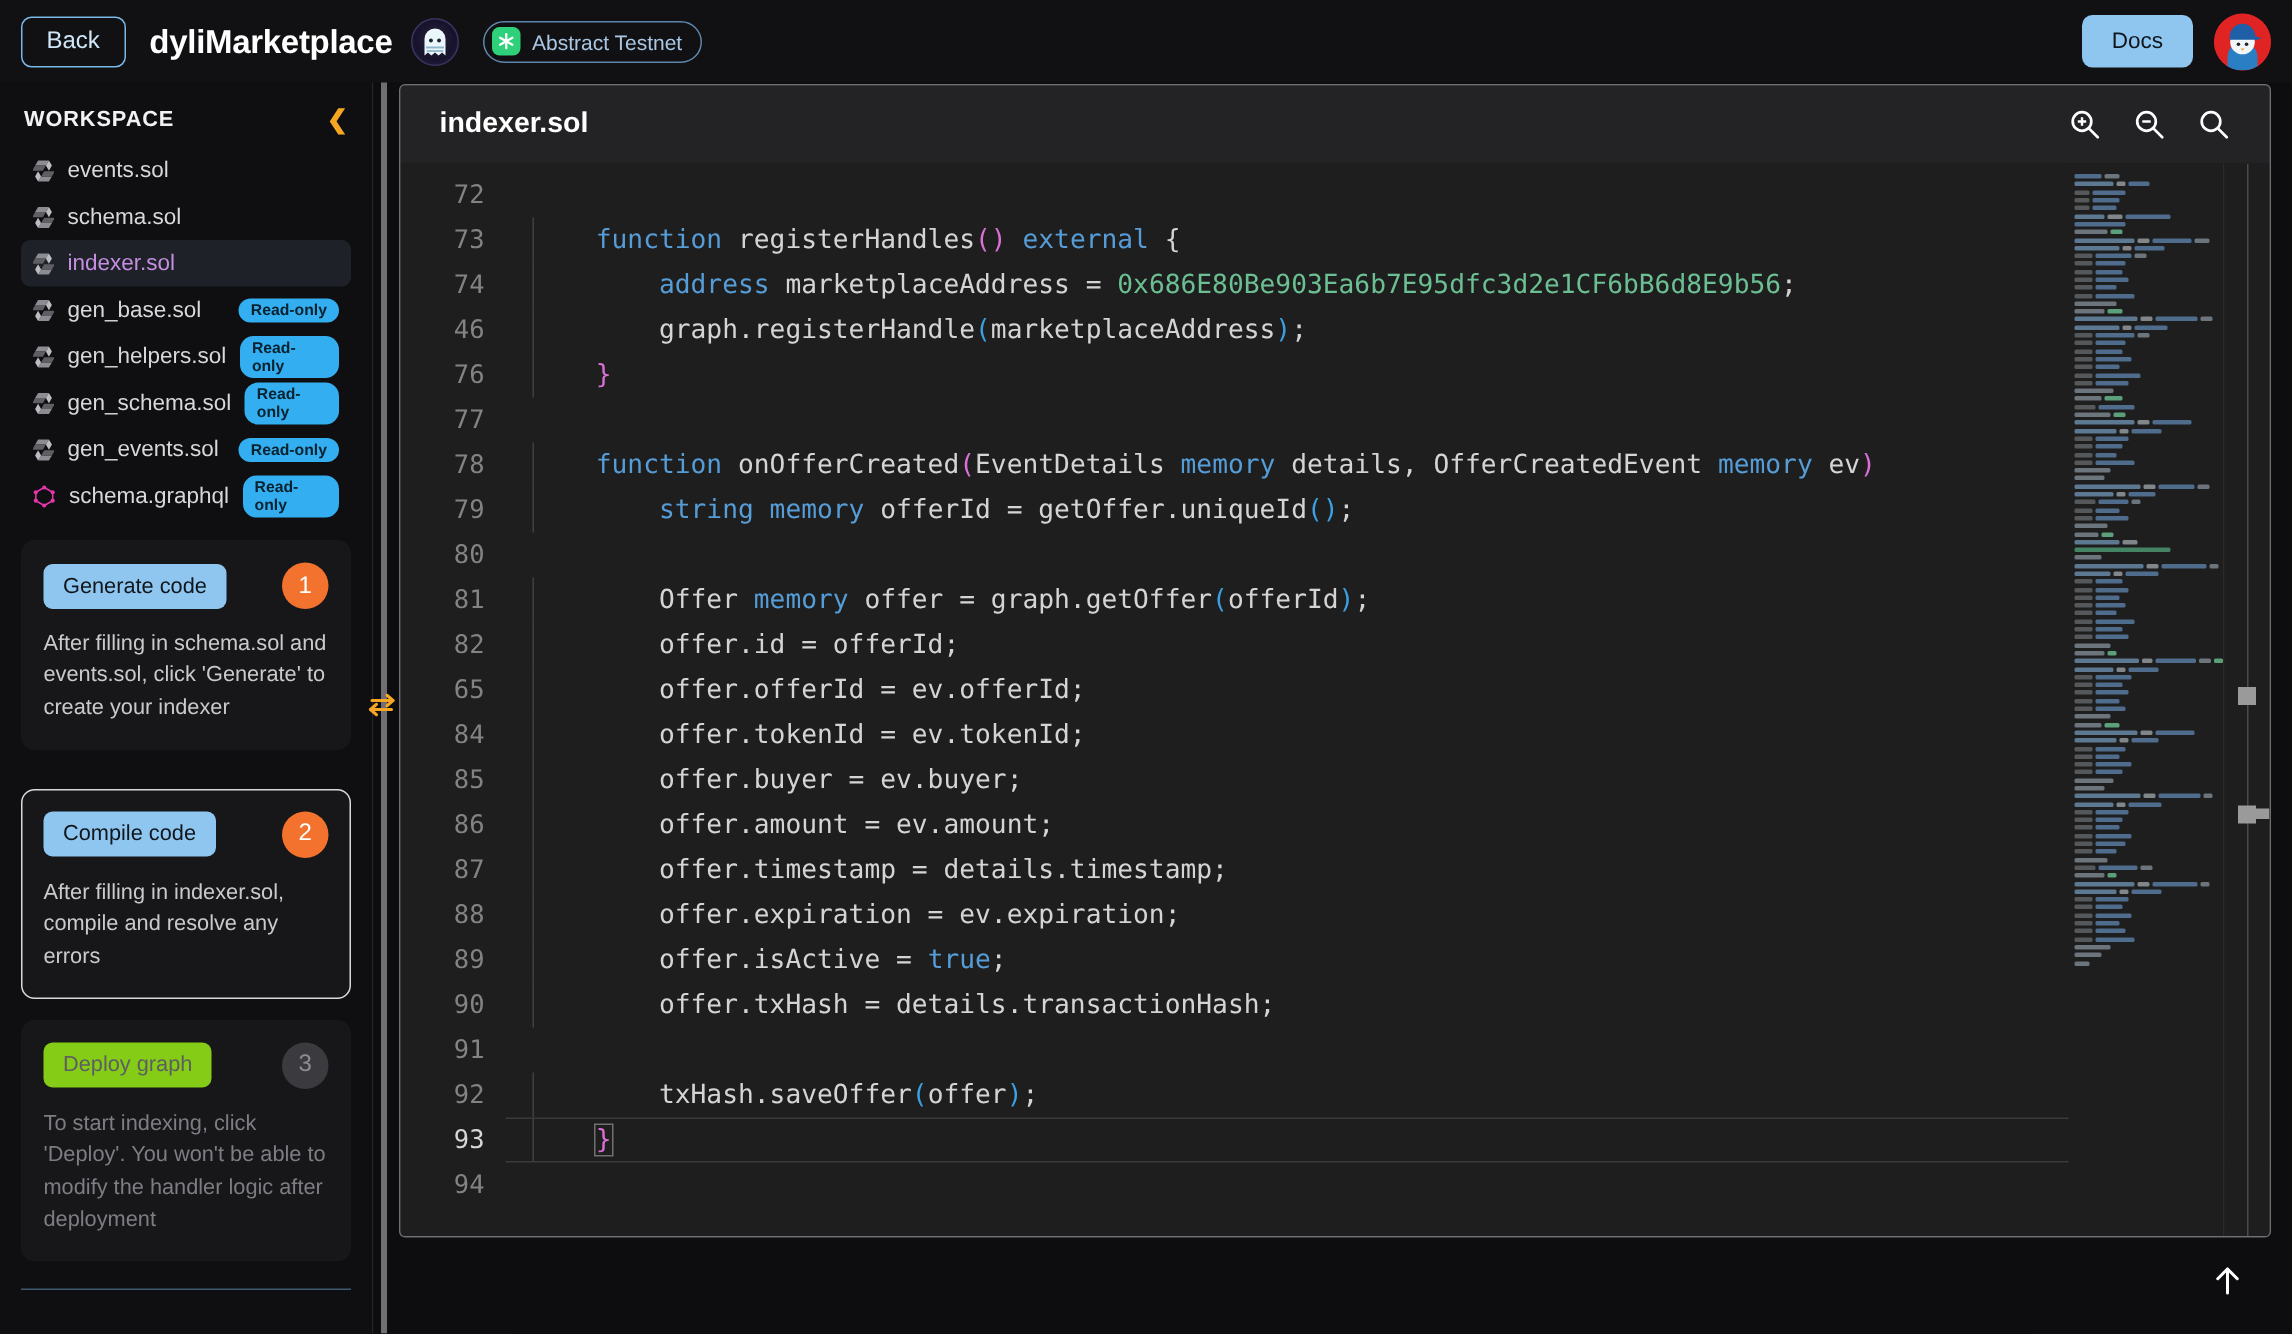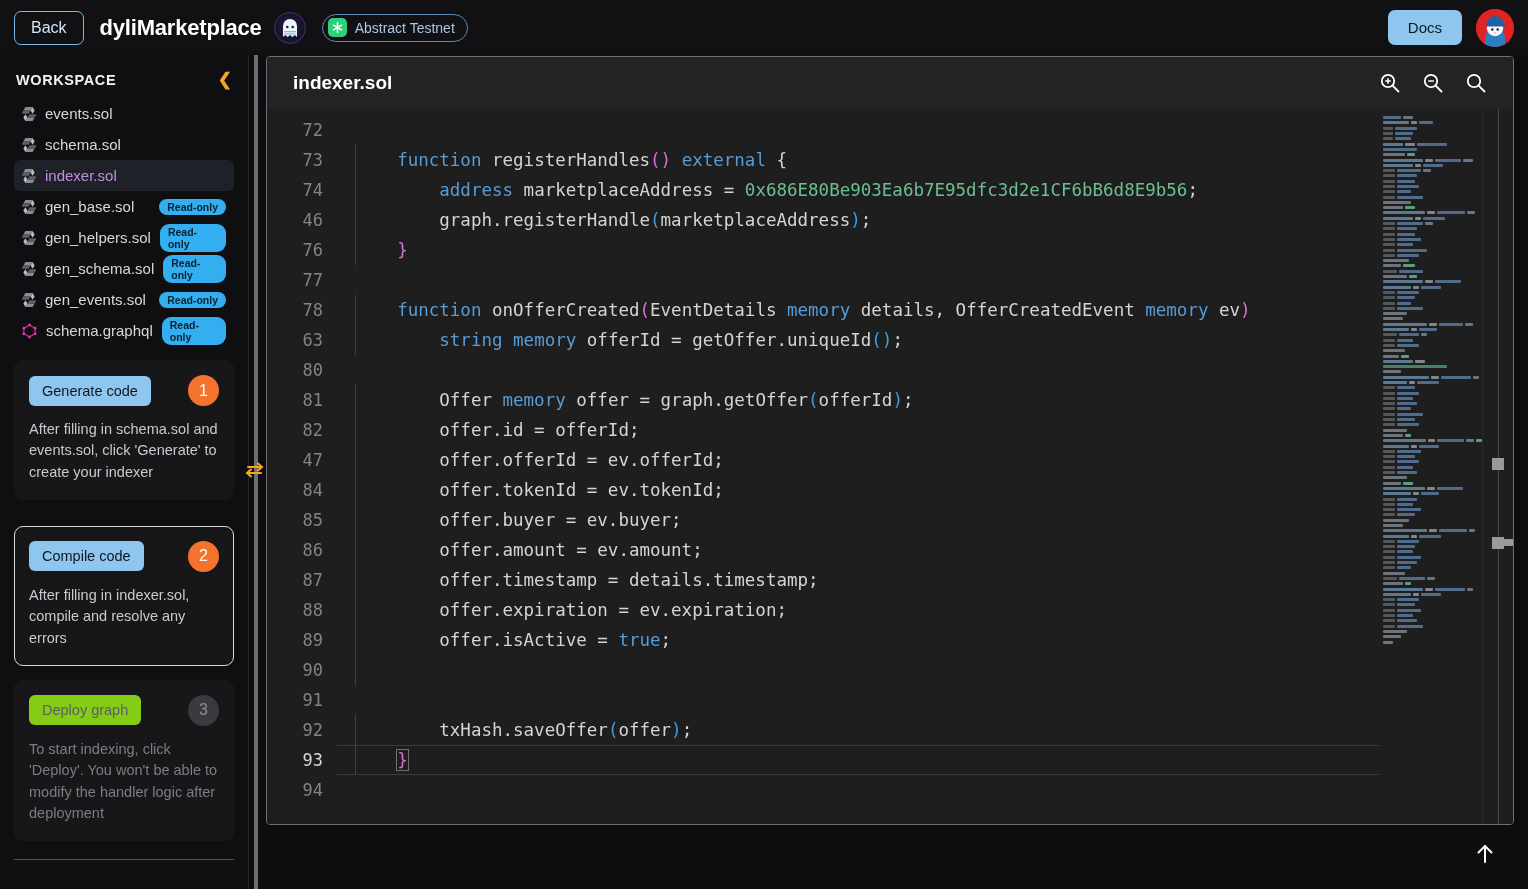--- a/index.html
+++ b/index.html
@@ -429,25 +429,25 @@
 
   <div class="code-area">
     <div class="gutter" id="gutter">
         <div class="ln">72</div>
         <div class="ln">73</div>
         <div class="ln">74</div>
         <div class="ln">46</div>
         <div class="ln">76</div>
         <div class="ln">77</div>
         <div class="ln">78</div>
-        <div class="ln">63</div>
+        <div class="ln">79</div>
         <div class="ln">80</div>
         <div class="ln">81</div>
         <div class="ln">82</div>
-        <div class="ln">47</div>
+        <div class="ln">65</div>
         <div class="ln">84</div>
         <div class="ln">85</div>
         <div class="ln">86</div>
         <div class="ln">87</div>
         <div class="ln">88</div>
         <div class="ln">89</div>
         <div class="ln">90</div>
         <div class="ln">91</div>
         <div class="ln">92</div>
         <div class="ln cur">93</div>
@@ -465,21 +465,21 @@
         <div class="code-line"><span></span></div>
         <div class="code-line"><span class="indent-guide"></span><span>        </span><span>Offer </span><span class="kw">memory</span><span> offer = graph.getOffer</span><span class="par2">(</span><span>offerId</span><span class="par2">)</span><span>;</span></div>
         <div class="code-line"><span class="indent-guide"></span><span>        </span><span>offer.id = offerId;</span></div>
         <div class="code-line"><span class="indent-guide"></span><span>        </span><span>offer.offerId = ev.offerId;</span></div>
         <div class="code-line"><span class="indent-guide"></span><span>        </span><span>offer.tokenId = ev.tokenId;</span></div>
         <div class="code-line"><span class="indent-guide"></span><span>        </span><span>offer.buyer = ev.buyer;</span></div>
         <div class="code-line"><span class="indent-guide"></span><span>        </span><span>offer.amount = ev.amount;</span></div>
         <div class="code-line"><span class="indent-guide"></span><span>        </span><span>offer.timestamp = details.timestamp;</span></div>
         <div class="code-line"><span class="indent-guide"></span><span>        </span><span>offer.expiration = ev.expiration;</span></div>
         <div class="code-line"><span class="indent-guide"></span><span>        </span><span>offer.isActive = </span><span class="kw">true</span><span>;</span></div>
-        <div class="code-line"><span class="indent-guide"></span><span>        </span></div>
+        <div class="code-line"><span class="indent-guide"></span><span>        </span><span>offer.txHash = details.transactionHash;</span></div>
         <div class="code-line"><span></span></div>
         <div class="code-line"><span class="indent-guide"></span><span>        </span><span>txHash.saveOffer</span><span class="par2">(</span><span>offer</span><span class="par2">)</span><span>;</span></div>
         <div class="code-line cur"><span class="indent-guide"></span><span>    </span><span class="br brbox">}</span></div>
         <div class="code-line"><span></span></div>
       </div>
 
     <div class="minimap" id="minimap">
         <div class="mini-line">
           <span class="mini-seg" style="width: 18px; background: rgb(91, 127, 168); opacity: 0.8;"></span>
           <span class="mini-seg" style="width: 10px; background: rgb(127, 138, 147); opacity: 0.8;"></span>

